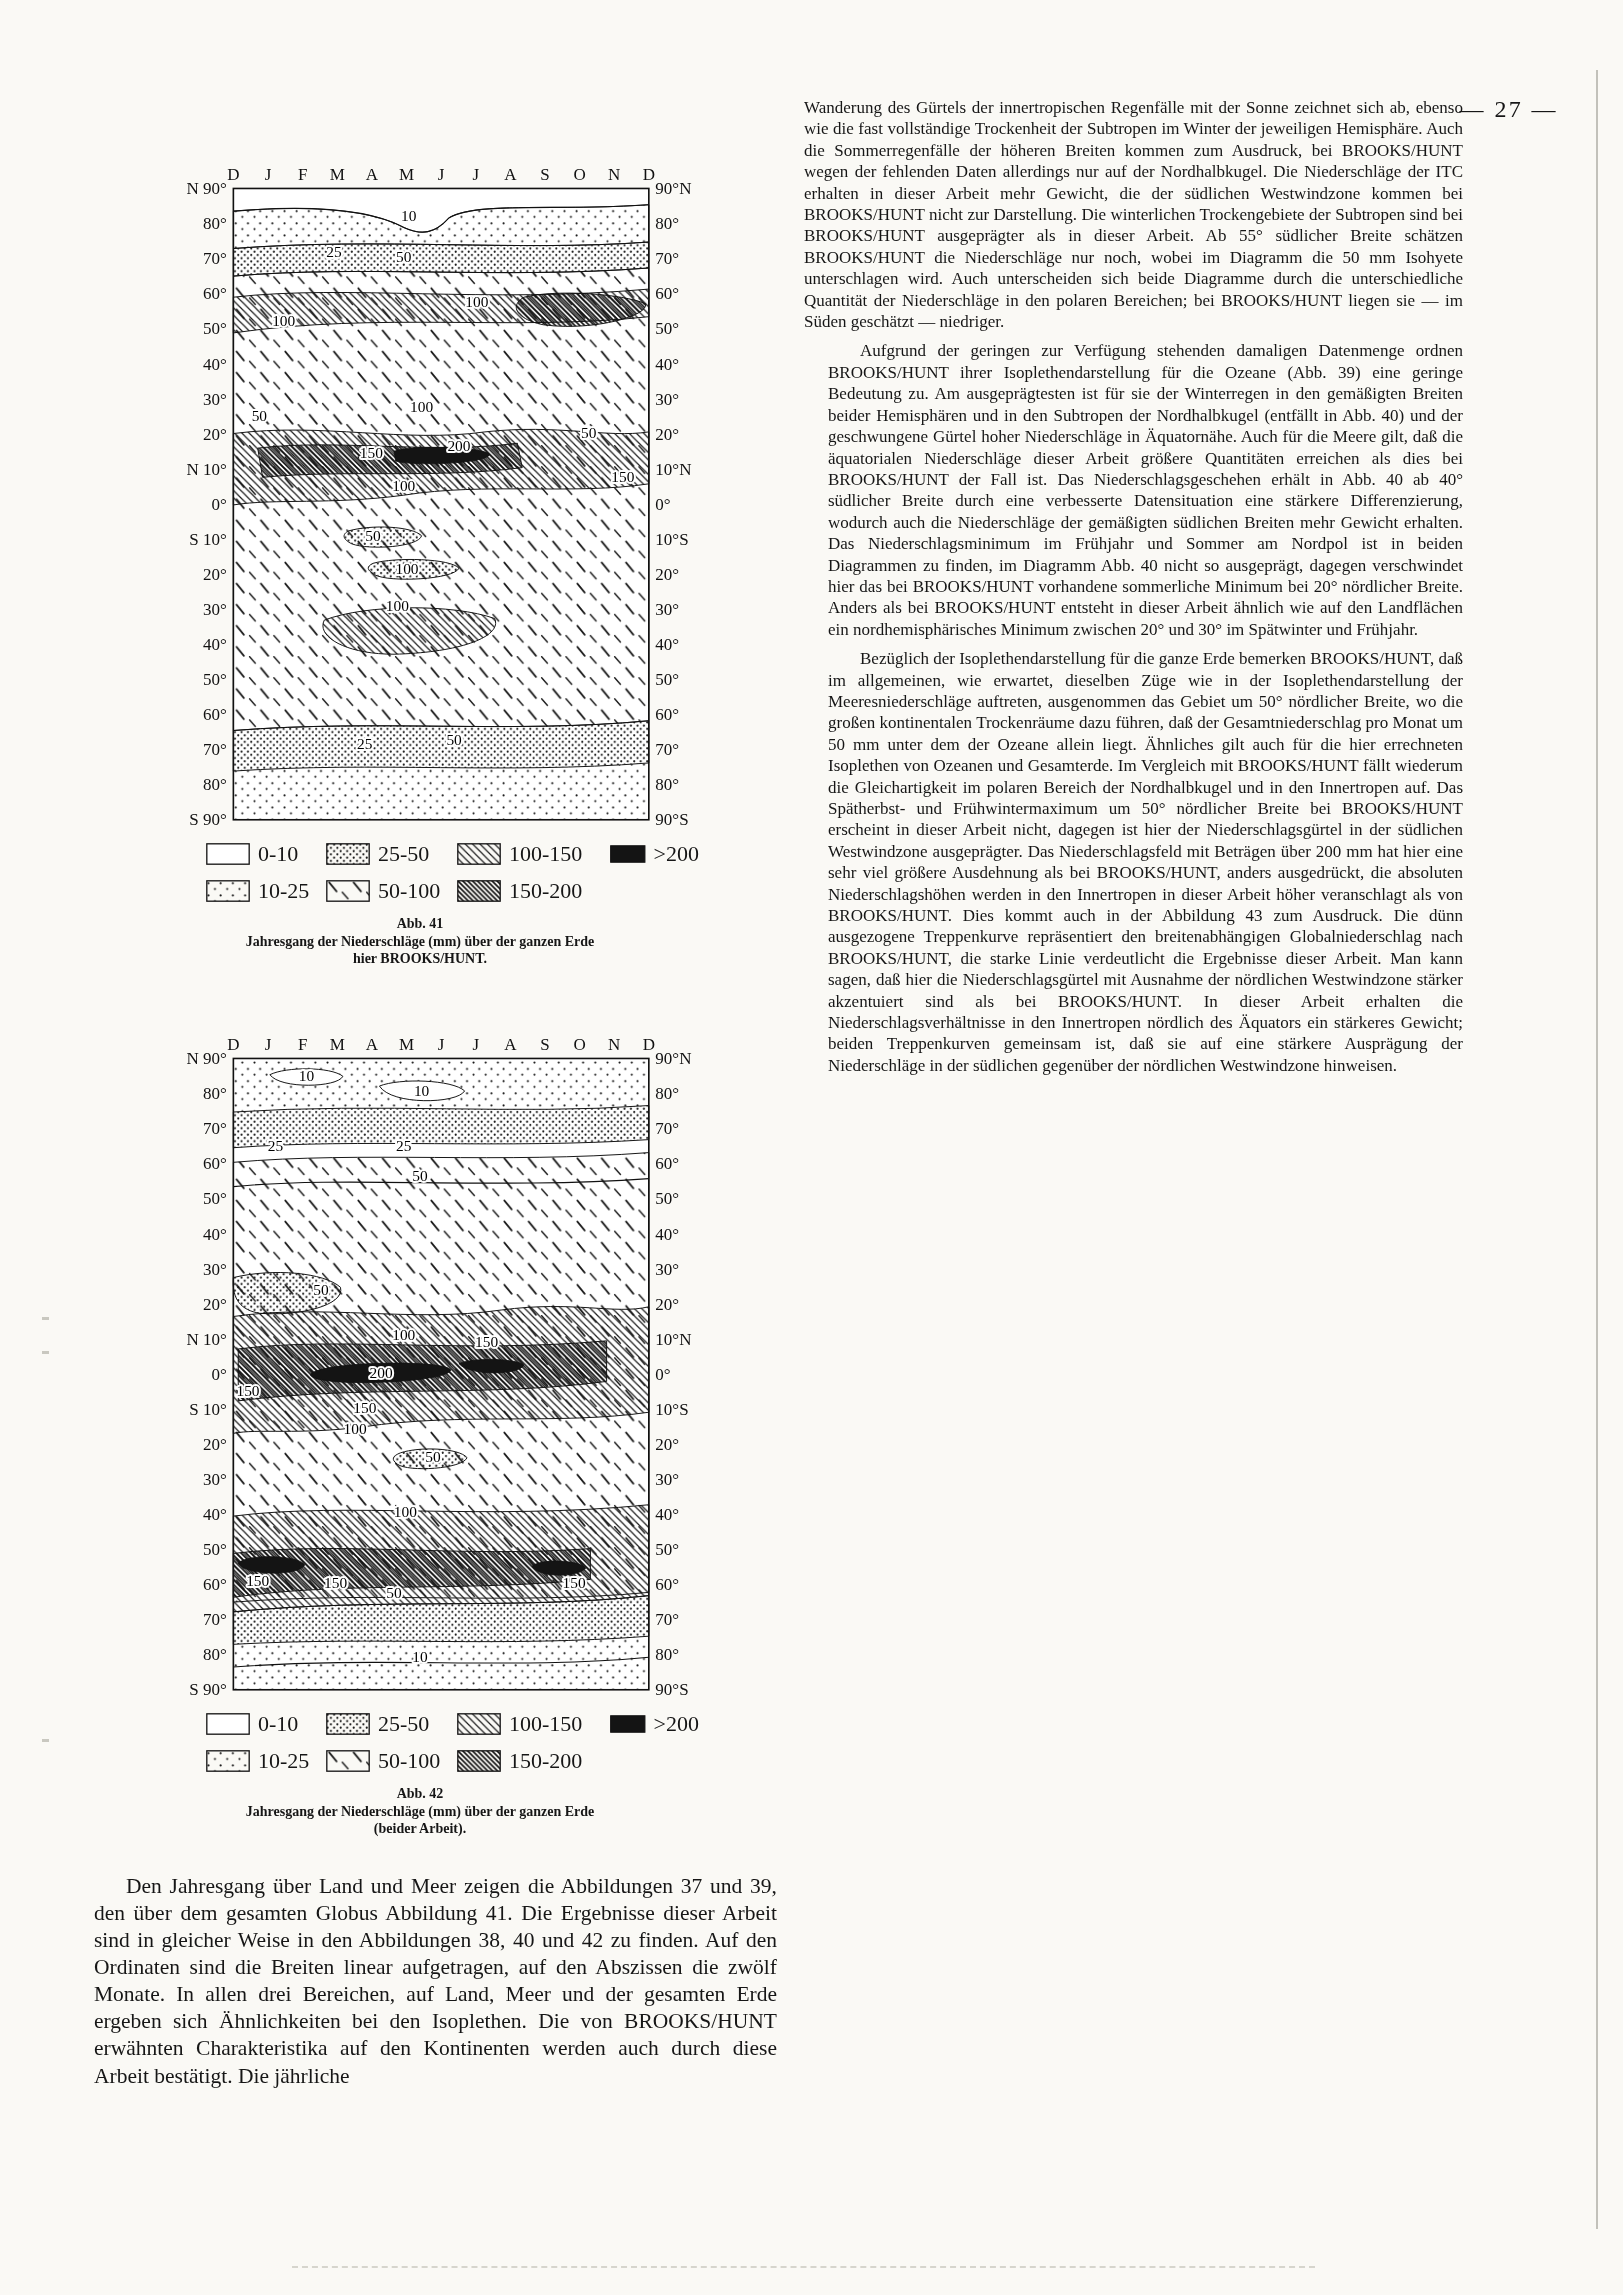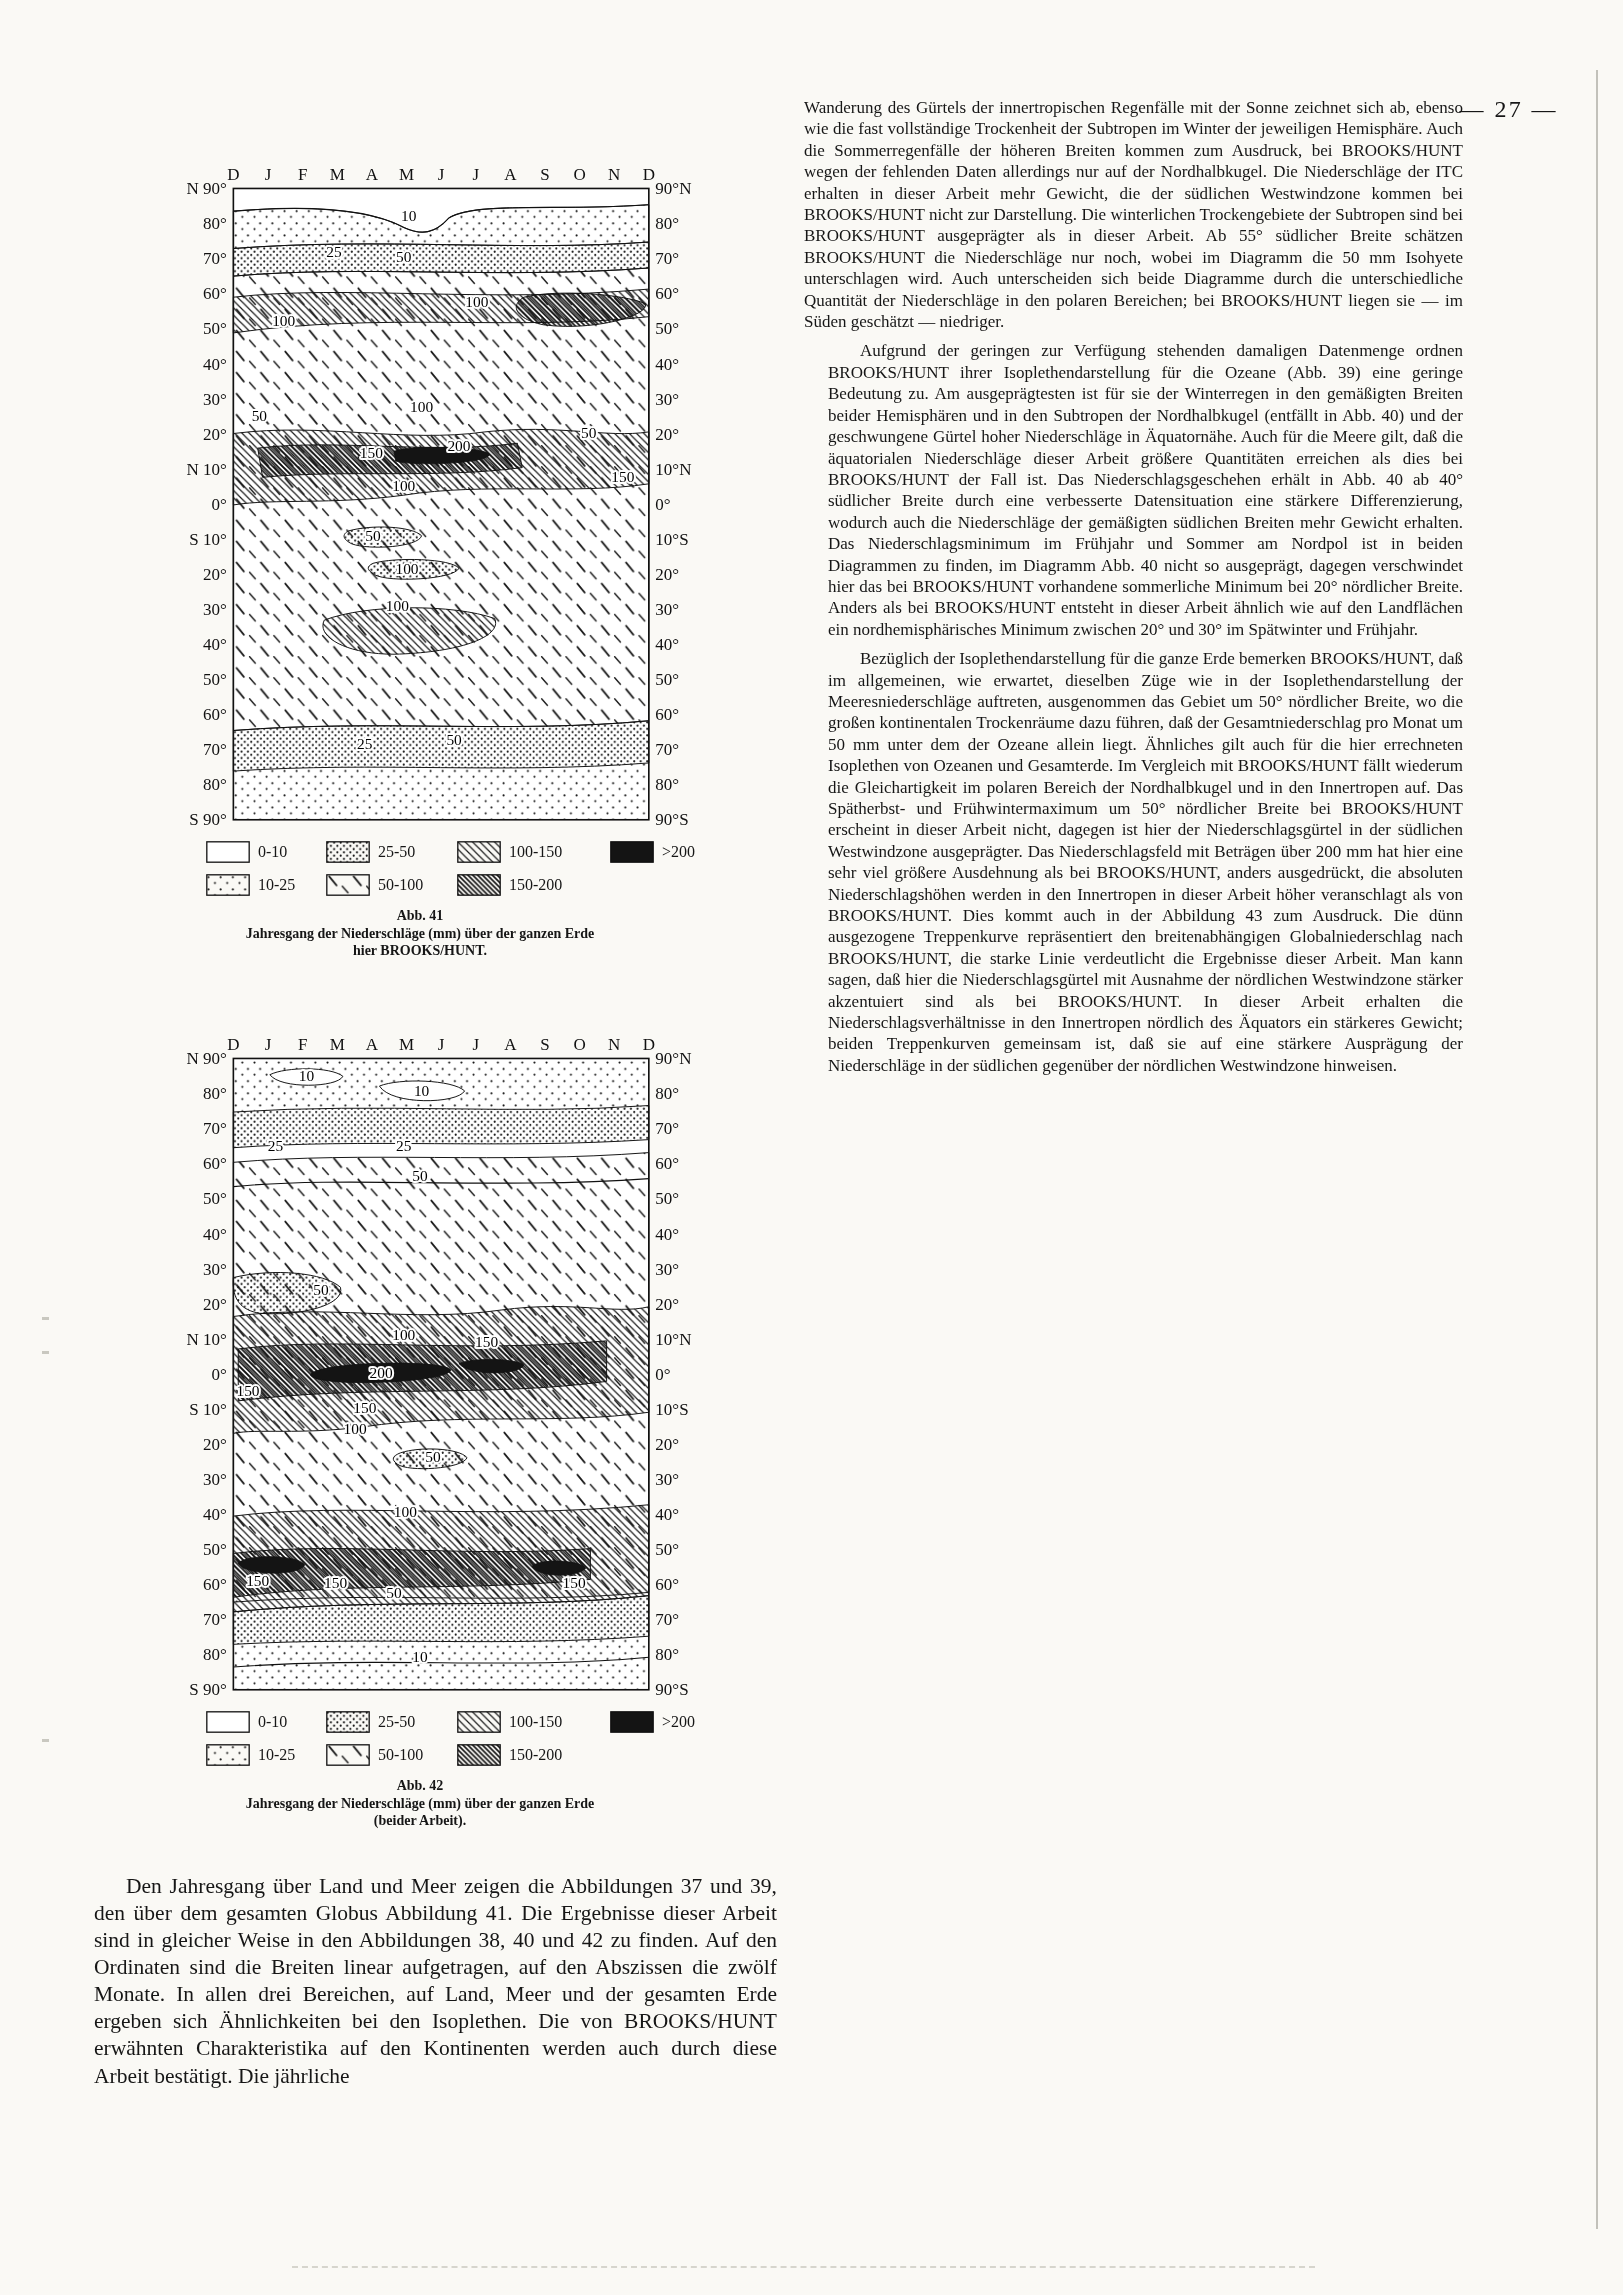--- a/index.html
+++ b/index.html
@@ -46,21 +46,21 @@
     font-family:"Liberation Serif",serif;font-size:19px;fill:#000;
     paint-order:stroke;stroke:#fff;stroke-width:5px;stroke-linejoin:round;
     text-anchor:middle;
   }
   
   .legend{
     margin:8px 0 0 70px;
     display:grid;grid-template-columns:120px 131px 153px 89px;
     row-gap:11.4px;column-gap:0;
   }
-  .legend-item{display:flex;align-items:center;gap:8px;font-size:16px;}
+  .legend-item{display:flex;align-items:center;gap:8px;font-size:22px;}
   .swatch rect{stroke:#111;stroke-width:1.6;}
   
   figcaption{margin-top:11.4px;text-align:center;font-size:14px;font-weight:bold;line-height:1.2;}
   figcaption .abb{margin-bottom:1.6px;}
   
   .artifact-vline{position:absolute;left:1596px;top:70px;width:1.6px;height:2159px;background:#c2c1ba;}
   .artifact-hline{position:absolute;left:292px;top:2266px;width:1023px;border-top:2.4px dashed #d6d5cd;}
   .artifact-tick{position:absolute;width:7.3px;height:3.2px;background:#c9c8c0;}
 </style>
 </head>

